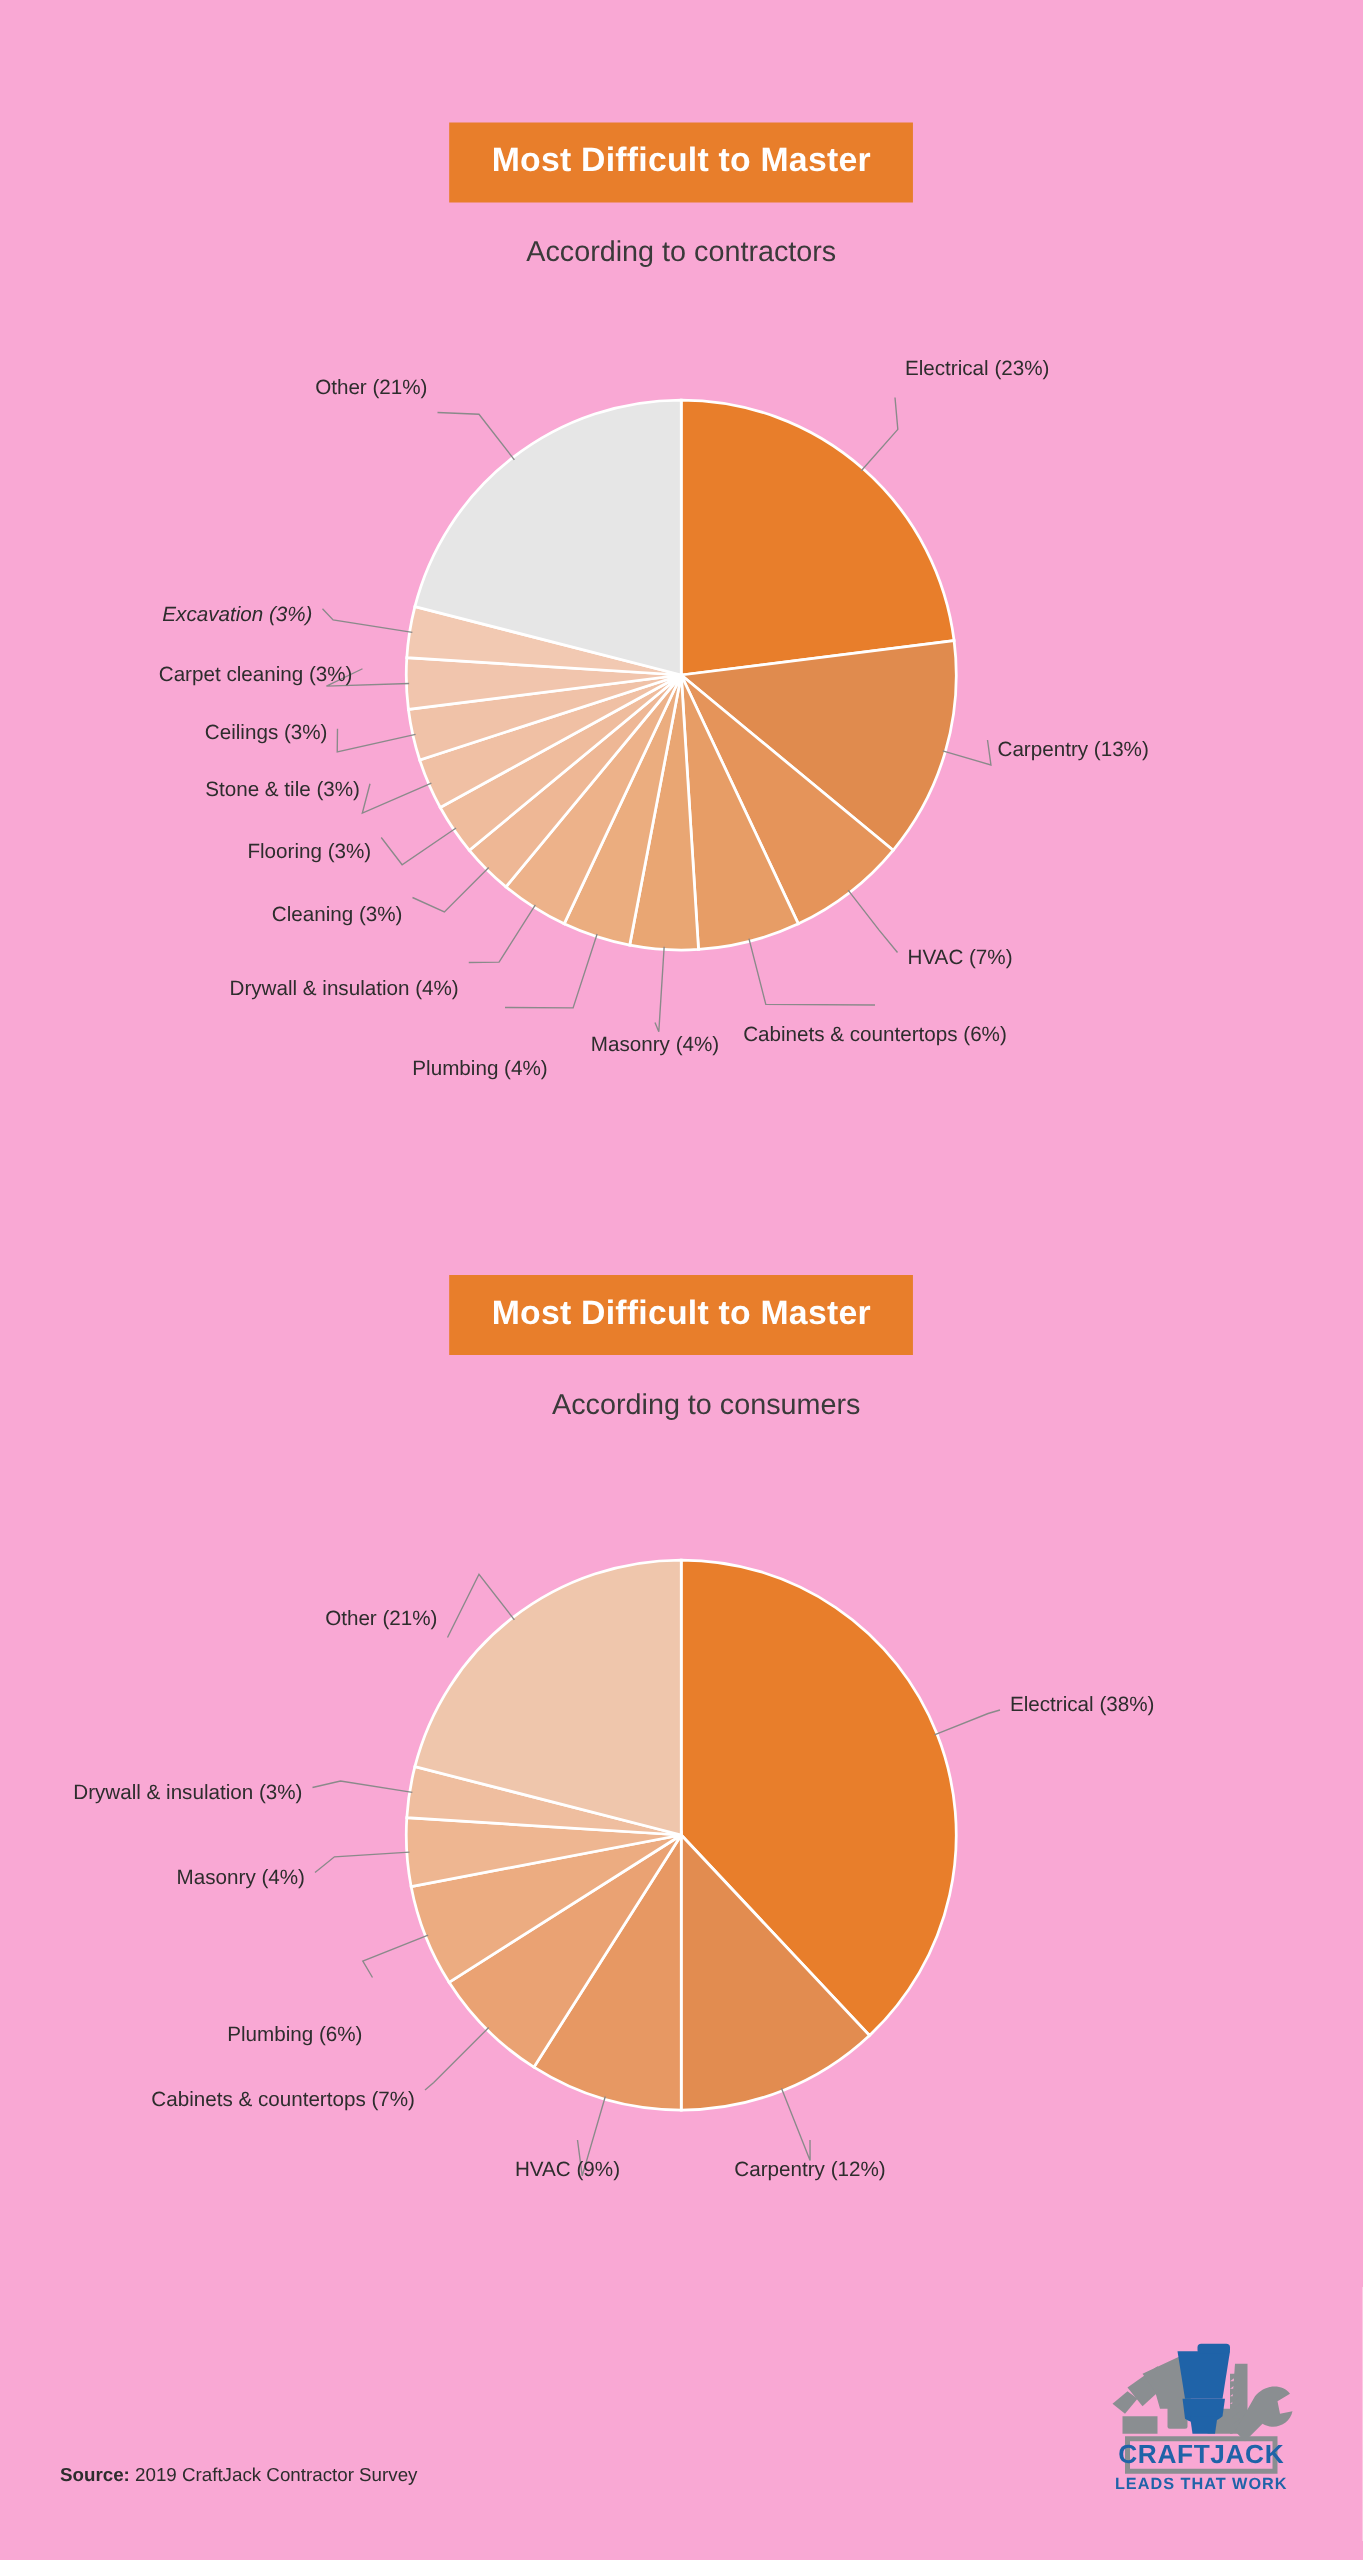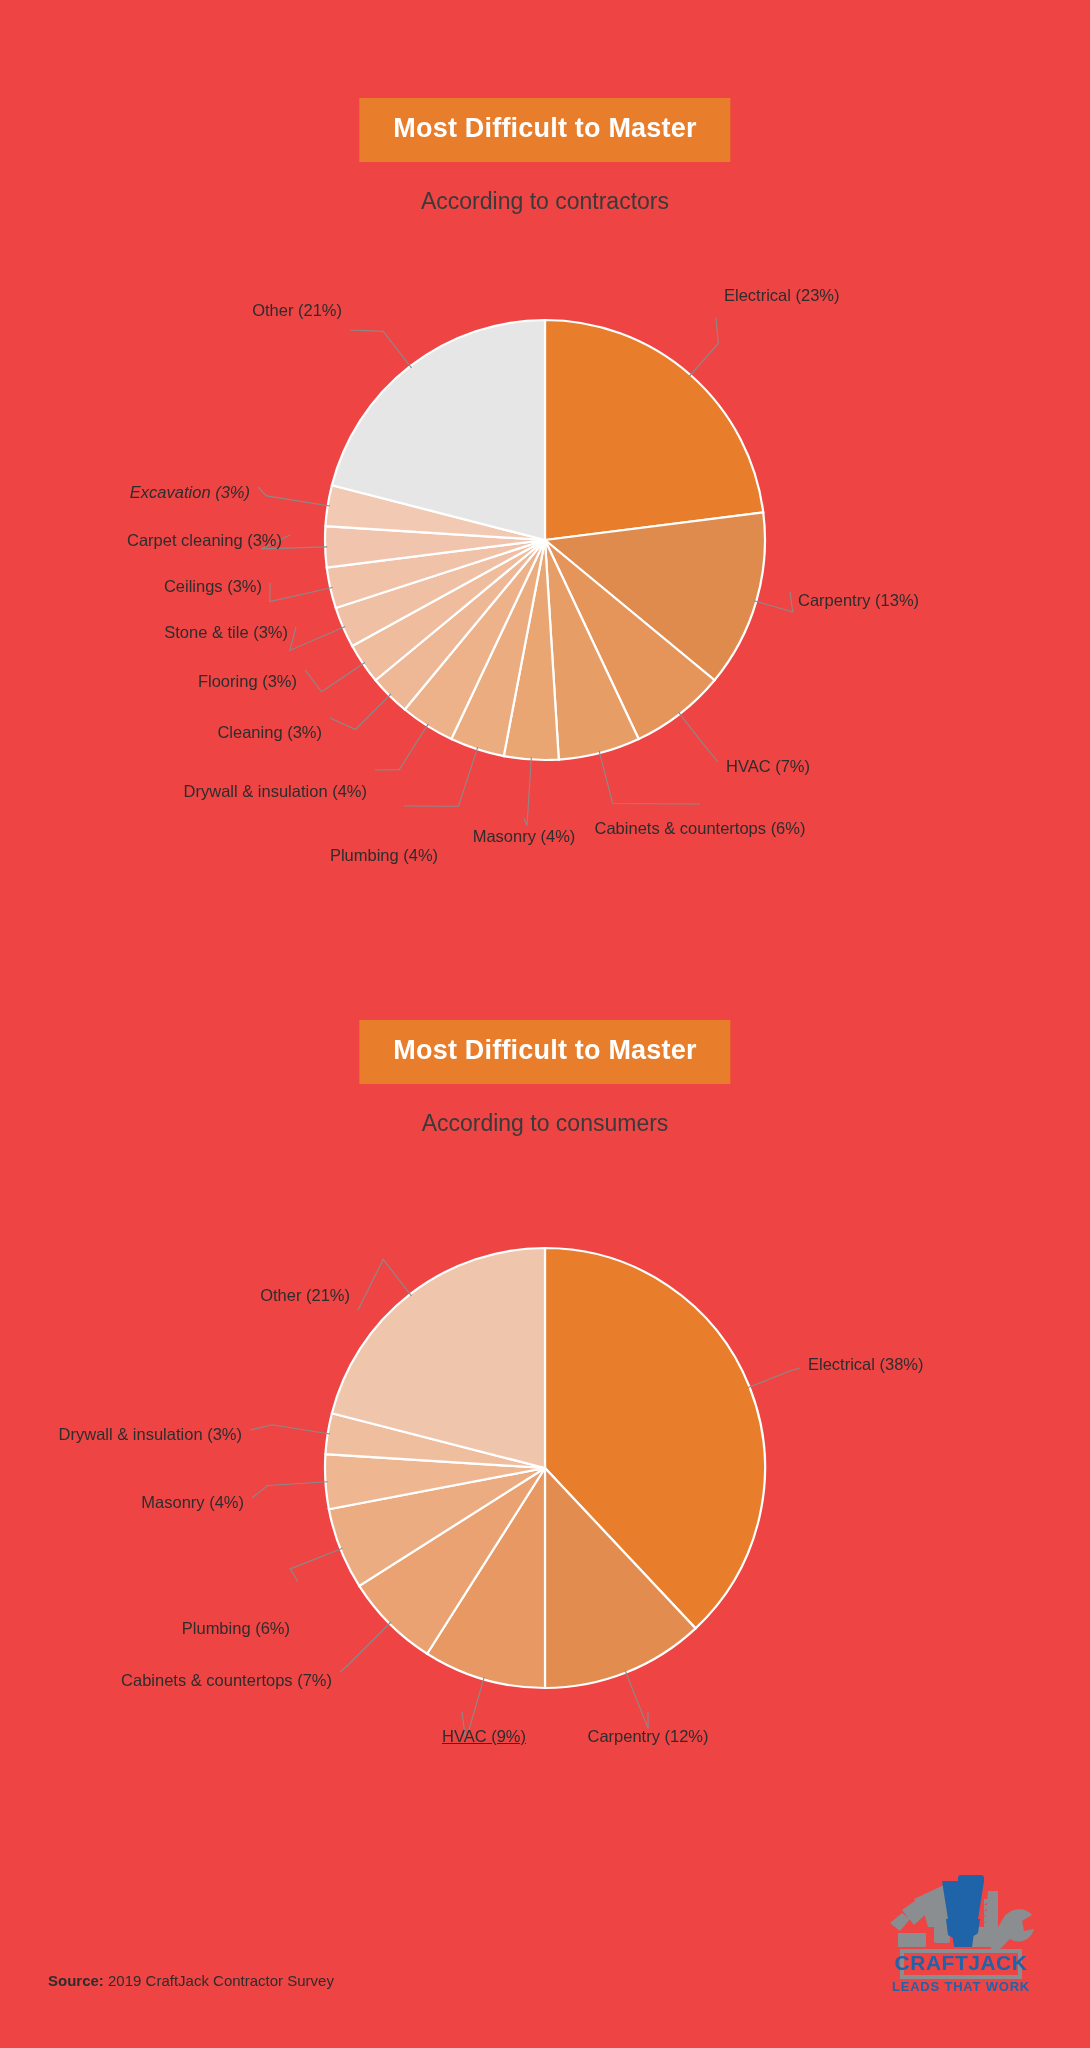--- a/index.html
+++ b/index.html
@@ -13,21 +13,21 @@
     position: relative;
     font-family: "Liberation Sans", sans-serif;
     color: #231f20;
     overflow: hidden;
   }
 
   .infographic {
     position: relative;
     width: 1090px;
     height: 2048px;
-    background: #ef4444;
+    background: #f9a8d4;
   }
 
   
   .chart-block { position: absolute; left: 0; width: 1090px; }
 
   .title-banner {
     position: absolute;
     left: 50%;
     transform: translateX(-50%);
     background: #E87E2B;
@@ -144,21 +144,21 @@
           <div class="label left" style="left: 262px; top: 578px;">Ceilings (3%)</div>
           <div class="label left" style="left: 282px; top: 532px;">Carpet cleaning (3%)</div>
           <div class="label left" style="left: 250px; top: 484px; font-style: italic;">Excavation (3%)</div>
           <div class="label left" style="left: 342px; top: 302px;">Other (21%)</div>
         </div>
     </div>
   </div>
 
   <div class="chart-block" style="top:1000px;height:800px;">
     <div class="title-banner" style="top:20px;">Most Difficult to Master</div>
-    <div class="subtitle" style="top:110px;">According to consumers</div>
+    <div class="subtitle" style="top:110px;margin-left:20px;">According to consumers</div>
 
     <div class="pie-area" style="top:0;height:800px;">
       <svg class="pie-svg" id="pie2" width="1090" height="800" viewBox="0 0 1090 800" aria-hidden="true">
           <path d="M 545 468 L 545 248 A 220 220 0 0 1 695.6003633043115 628.3730980327106 Z" fill="#E87E2B" stroke="#ffffff" stroke-width="2.2"></path>
           <path d="M 545 468 L 695.6003633043115 628.3730980327106 A 220 220 0 0 1 545 688 Z" fill="#E28C50" stroke="#ffffff" stroke-width="2.2"></path>
           <path d="M 545 468 L 545 688 A 220 220 0 0 1 427.1181051046208 653.7521436104433 Z" fill="#E79863" stroke="#ffffff" stroke-width="2.2"></path>
           <path d="M 545 468 L 427.1181051046208 653.7521436104433 A 220 220 0 0 1 359.24785638955666 585.8818948953792 Z" fill="#EAA273" stroke="#ffffff" stroke-width="2.2"></path>
           <path d="M 545 468 L 359.24785638955666 585.8818948953792 A 220 220 0 0 1 328.89680483968846 509.2238892088593 Z" fill="#ECAC81" stroke="#ffffff" stroke-width="2.2"></path>
           <path d="M 545 468 L 328.89680483968846 509.2238892088593 A 220 220 0 0 1 325.43411974578027 454.18608570355104 Z" fill="#EEB691" stroke="#ffffff" stroke-width="2.2"></path>
           <path d="M 545 468 L 325.43411974578027 454.18608570355104 A 220 220 0 0 1 331.9117045517012 413.2882248237318 Z" fill="#EFBE9F" stroke="#ffffff" stroke-width="2.2"></path>
@@ -168,21 +168,21 @@
           <polyline points="484.23573710465587,677.1519647404382 465.76652588485894,740.7234067322518 462,712" fill="none" stroke="#8a8a8a" stroke-width="1.1"></polyline>
           <polyline points="390.99214305756993,622.0078569424301 347.0101012677667,665.9898987322333 340,672" fill="none" stroke="#8a8a8a" stroke-width="1.1"></polyline>
           <polyline points="342.4946813735388,548.1775275747228 290.24124286661913,568.8661274356017 298,582" fill="none" stroke="#8a8a8a" stroke-width="1.1"></polyline>
           <polyline points="327.6297785483224,481.6757751534843 267.5485694969405,485.4557644291489 252,498" fill="none" stroke="#8a8a8a" stroke-width="1.1"></polyline>
           <polyline points="329.88147941837894,433.92857351423777 272.39801799574195,424.8240876488963 250,430" fill="none" stroke="#8a8a8a" stroke-width="1.1"></polyline>
           <polyline points="411.5088437143819,295.9042383045745 383.1925378356144,259.39907673281755 358,310" fill="none" stroke="#8a8a8a" stroke-width="1.1"></polyline>
         </svg>
       <div id="labels2">
           <div class="label right" style="left: 808px; top: 356px;">Electrical (38%)</div>
           <div class="label center" style="left: 648px; top: 728px;">Carpentry (12%)</div>
-          <div class="label center" style="left: 484px; top: 728px; text-decoration: underline;">HVAC (9%)</div>
+          <div class="label center" style="left: 454px; top: 728px;">HVAC (9%)</div>
           <div class="label left" style="left: 332px; top: 672px;">Cabinets &amp; countertops (7%)</div>
           <div class="label left" style="left: 290px; top: 580px; margin-top: 40px;">Plumbing (6%)</div>
           <div class="label left" style="left: 244px; top: 494px;">Masonry (4%)</div>
           <div class="label left" style="left: 242px; top: 426px; padding-left: 32px;">Drywall &amp; insulation (3%)</div>
           <div class="label left" style="left: 350px; top: 287px;">Other (21%)</div>
         </div>
     </div>
   </div>
 
   <div class="source-note">

